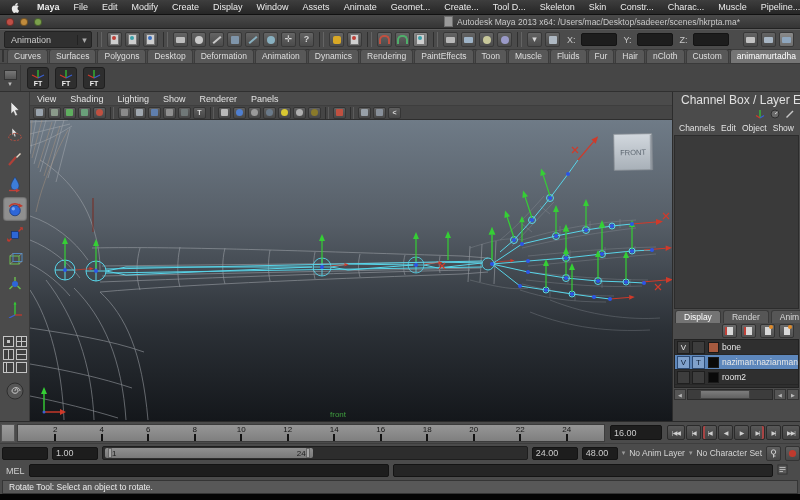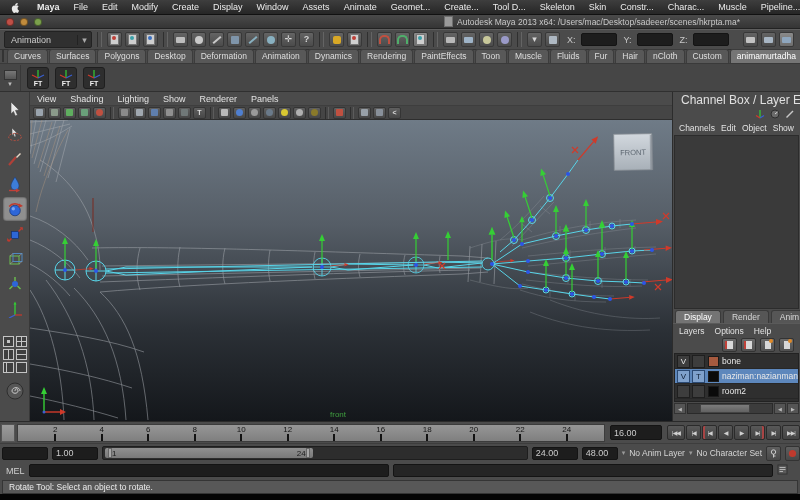--- a/index.html
+++ b/index.html
@@ -715,25 +715,20 @@
     <span class="mi">Edit</span>
     <span class="mi">Object</span>
     <span class="mi">Show</span>
   </div>
   <div class="chanarea"></div>
   <div class="letabs">
     <span class="letab act">Display</span>
     <span class="letab">Render</span>
     <span class="letab">Anim</span>
   </div>
-  <div class="lemenus">
-    <span class="mi">Layers</span>
-    <span class="mi">Options</span>
-    <span class="mi">Help</span>
-  </div>
   <div class="leicons">
     <span class="lei r">
         <span class="m"></span>
       </span>
     <span class="lei r">
         <span class="m"></span>
       </span>
     <span class="lei o">
         <span class="m"></span>
       </span>

